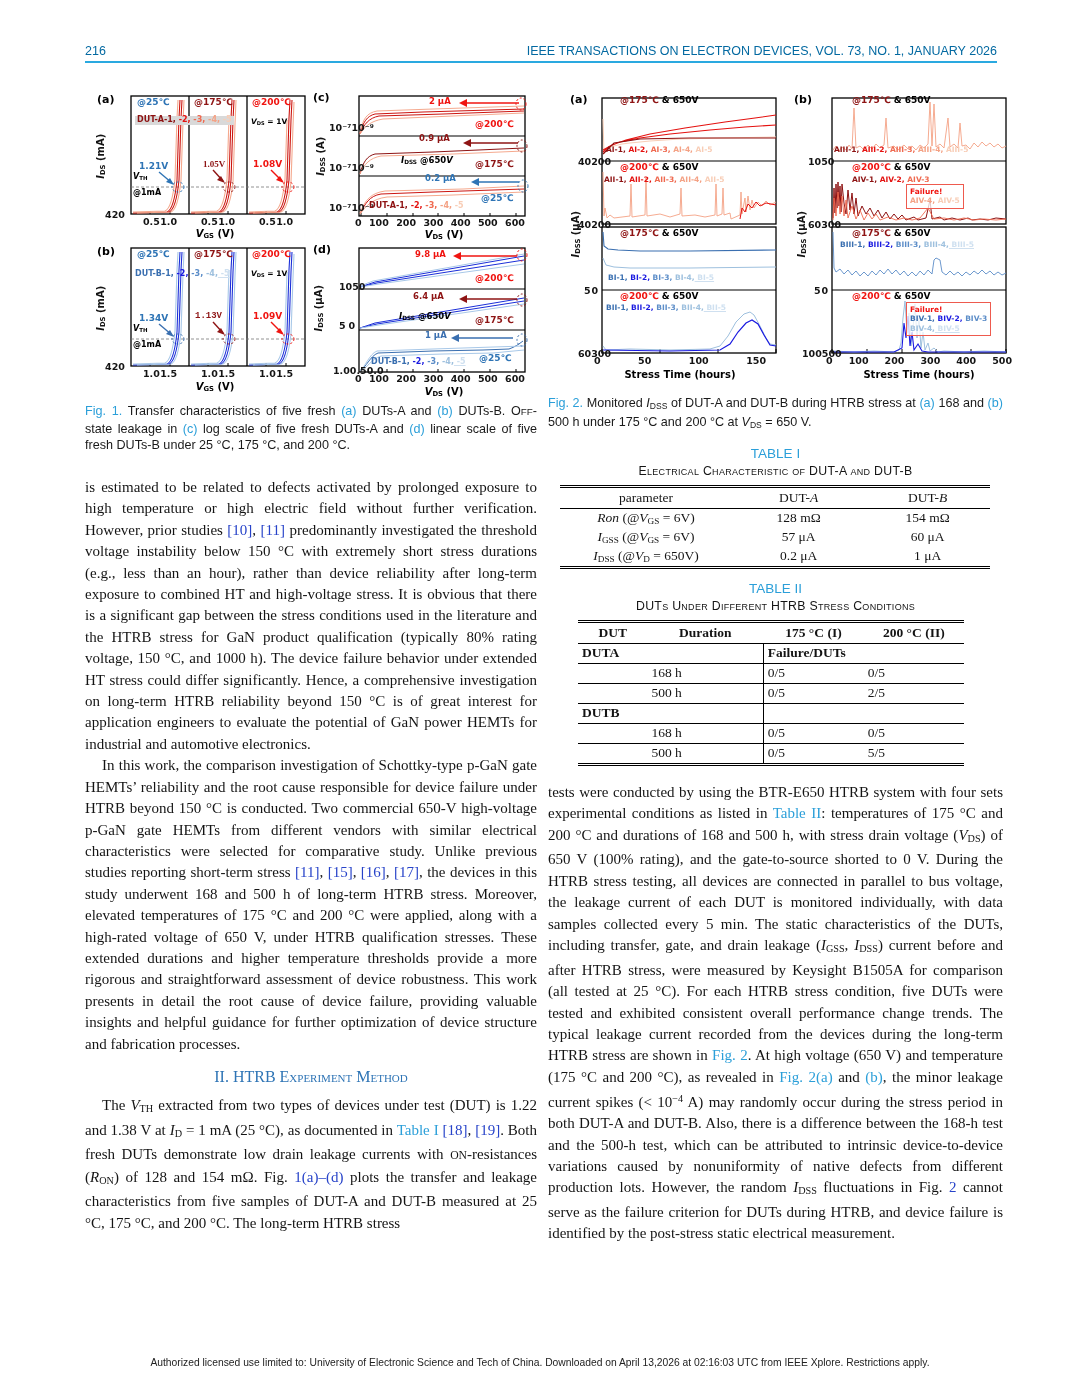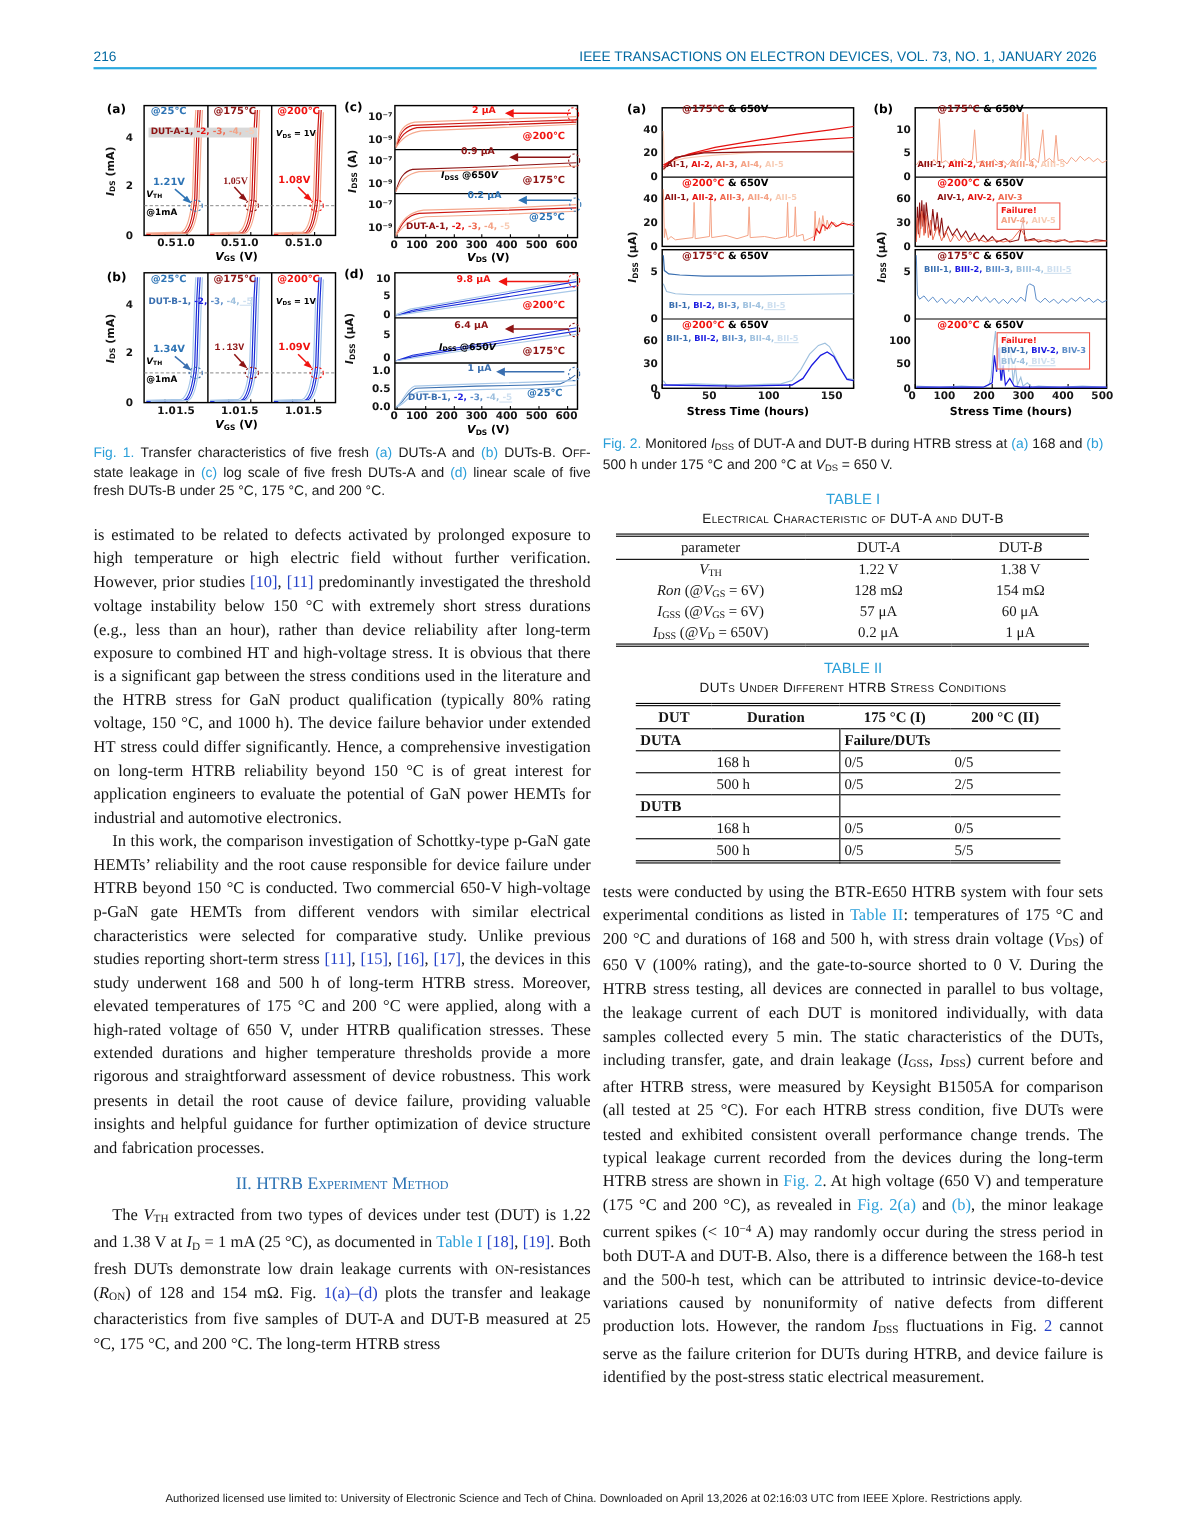--- a/index.html
+++ b/index.html
@@ -38,21 +38,21 @@
   .t2 .gl{font-weight:bold;text-align:left;}
   .t2 .vline{border-left:1px solid #000;}
   .t2 .failhdr{font-weight:bold;}
   
   .fig{position:absolute;font-family:"DejaVu Sans",sans-serif;}
   .quad{position:absolute;}
   .quad svg{position:absolute;left:0;top:0;}
   .flab{position:absolute;font-weight:bold;white-space:nowrap;font-size:9px;line-height:1.1;}
   .f11{font-size:11px;} .f10{font-size:10px;} .f85{font-size:8.5px;} .f8{font-size:8px;} .f75{font-size:7.5px;}
   .band{background:#d9d9d9;padding:0 2px;}
-  .ytcol{position:absolute;display:flex;flex-direction:column;justify-content:space-between;
+  .ytcol{position:absolute;display:flex;flex-direction:row;justify-content:space-between;
          align-items:flex-end;font-weight:bold;font-size:9.5px;line-height:1;}
   .xtrow{position:absolute;display:flex;justify-content:space-between;font-weight:bold;font-size:9.5px;line-height:1;}
   .ylab{position:absolute;transform:rotate(-90deg);font-weight:bold;font-size:10px;text-align:center;white-space:nowrap;}
   .ctr{text-align:center;}
   .tblue{color:#2e74b5;} .tdrk{color:#8e1414;} .tred{color:#f01410;} .k{color:#000;}
   .a1{color:#8d1111;} .a2{color:#e41210;} .a3{color:#ef6a50;} .a4{color:#f4a285;} .a5{color:#f8cdb6;}
   .b1{color:#3a6fb0;} .b2{color:#1a1ae0;} .b3{color:#5c8dc8;} .b4{color:#9ec0de;} .b5{color:#cfe0f0;text-decoration:underline;}
   .failbox{position:absolute;border:1.5px solid #ee5a4e;background:rgba(255,255,255,.75);
            padding:2px 3px;font-weight:bold;font-size:7.5px;line-height:1.25;white-space:nowrap;}
   .fr{color:#f01410;}
@@ -430,25 +430,20 @@
   <table class="t1">
     <thead>
       <tr>
         <th style="width:40%;"><span>parameter</span></th>
         <th style="width:31%;"><span>DUT-</span><span class="i">A</span></th>
         <th style="width:29%;"><span>DUT-</span><span class="i">B</span></th>
       </tr>
     </thead>
     <tbody>
       <tr>
-        <td><span class="i">V</span><span class="sub">TH</span></td>
-        <td>1.22 V</td>
-        <td>1.38 V</td>
-      </tr>
-      <tr>
         <td><span class="i">Ron</span><span> (@</span><span class="i">V</span><span class="sub">GS</span><span> = 6V)</span></td>
         <td>128 mΩ</td>
         <td>154 mΩ</td>
       </tr>
       <tr>
         <td><span class="i">I</span><span class="sub">GSS</span><span> (@</span><span class="i">V</span><span class="sub">GS</span><span> = 6V)</span></td>
         <td>57 μA</td>
         <td>60 μA</td>
       </tr>
       <tr>

